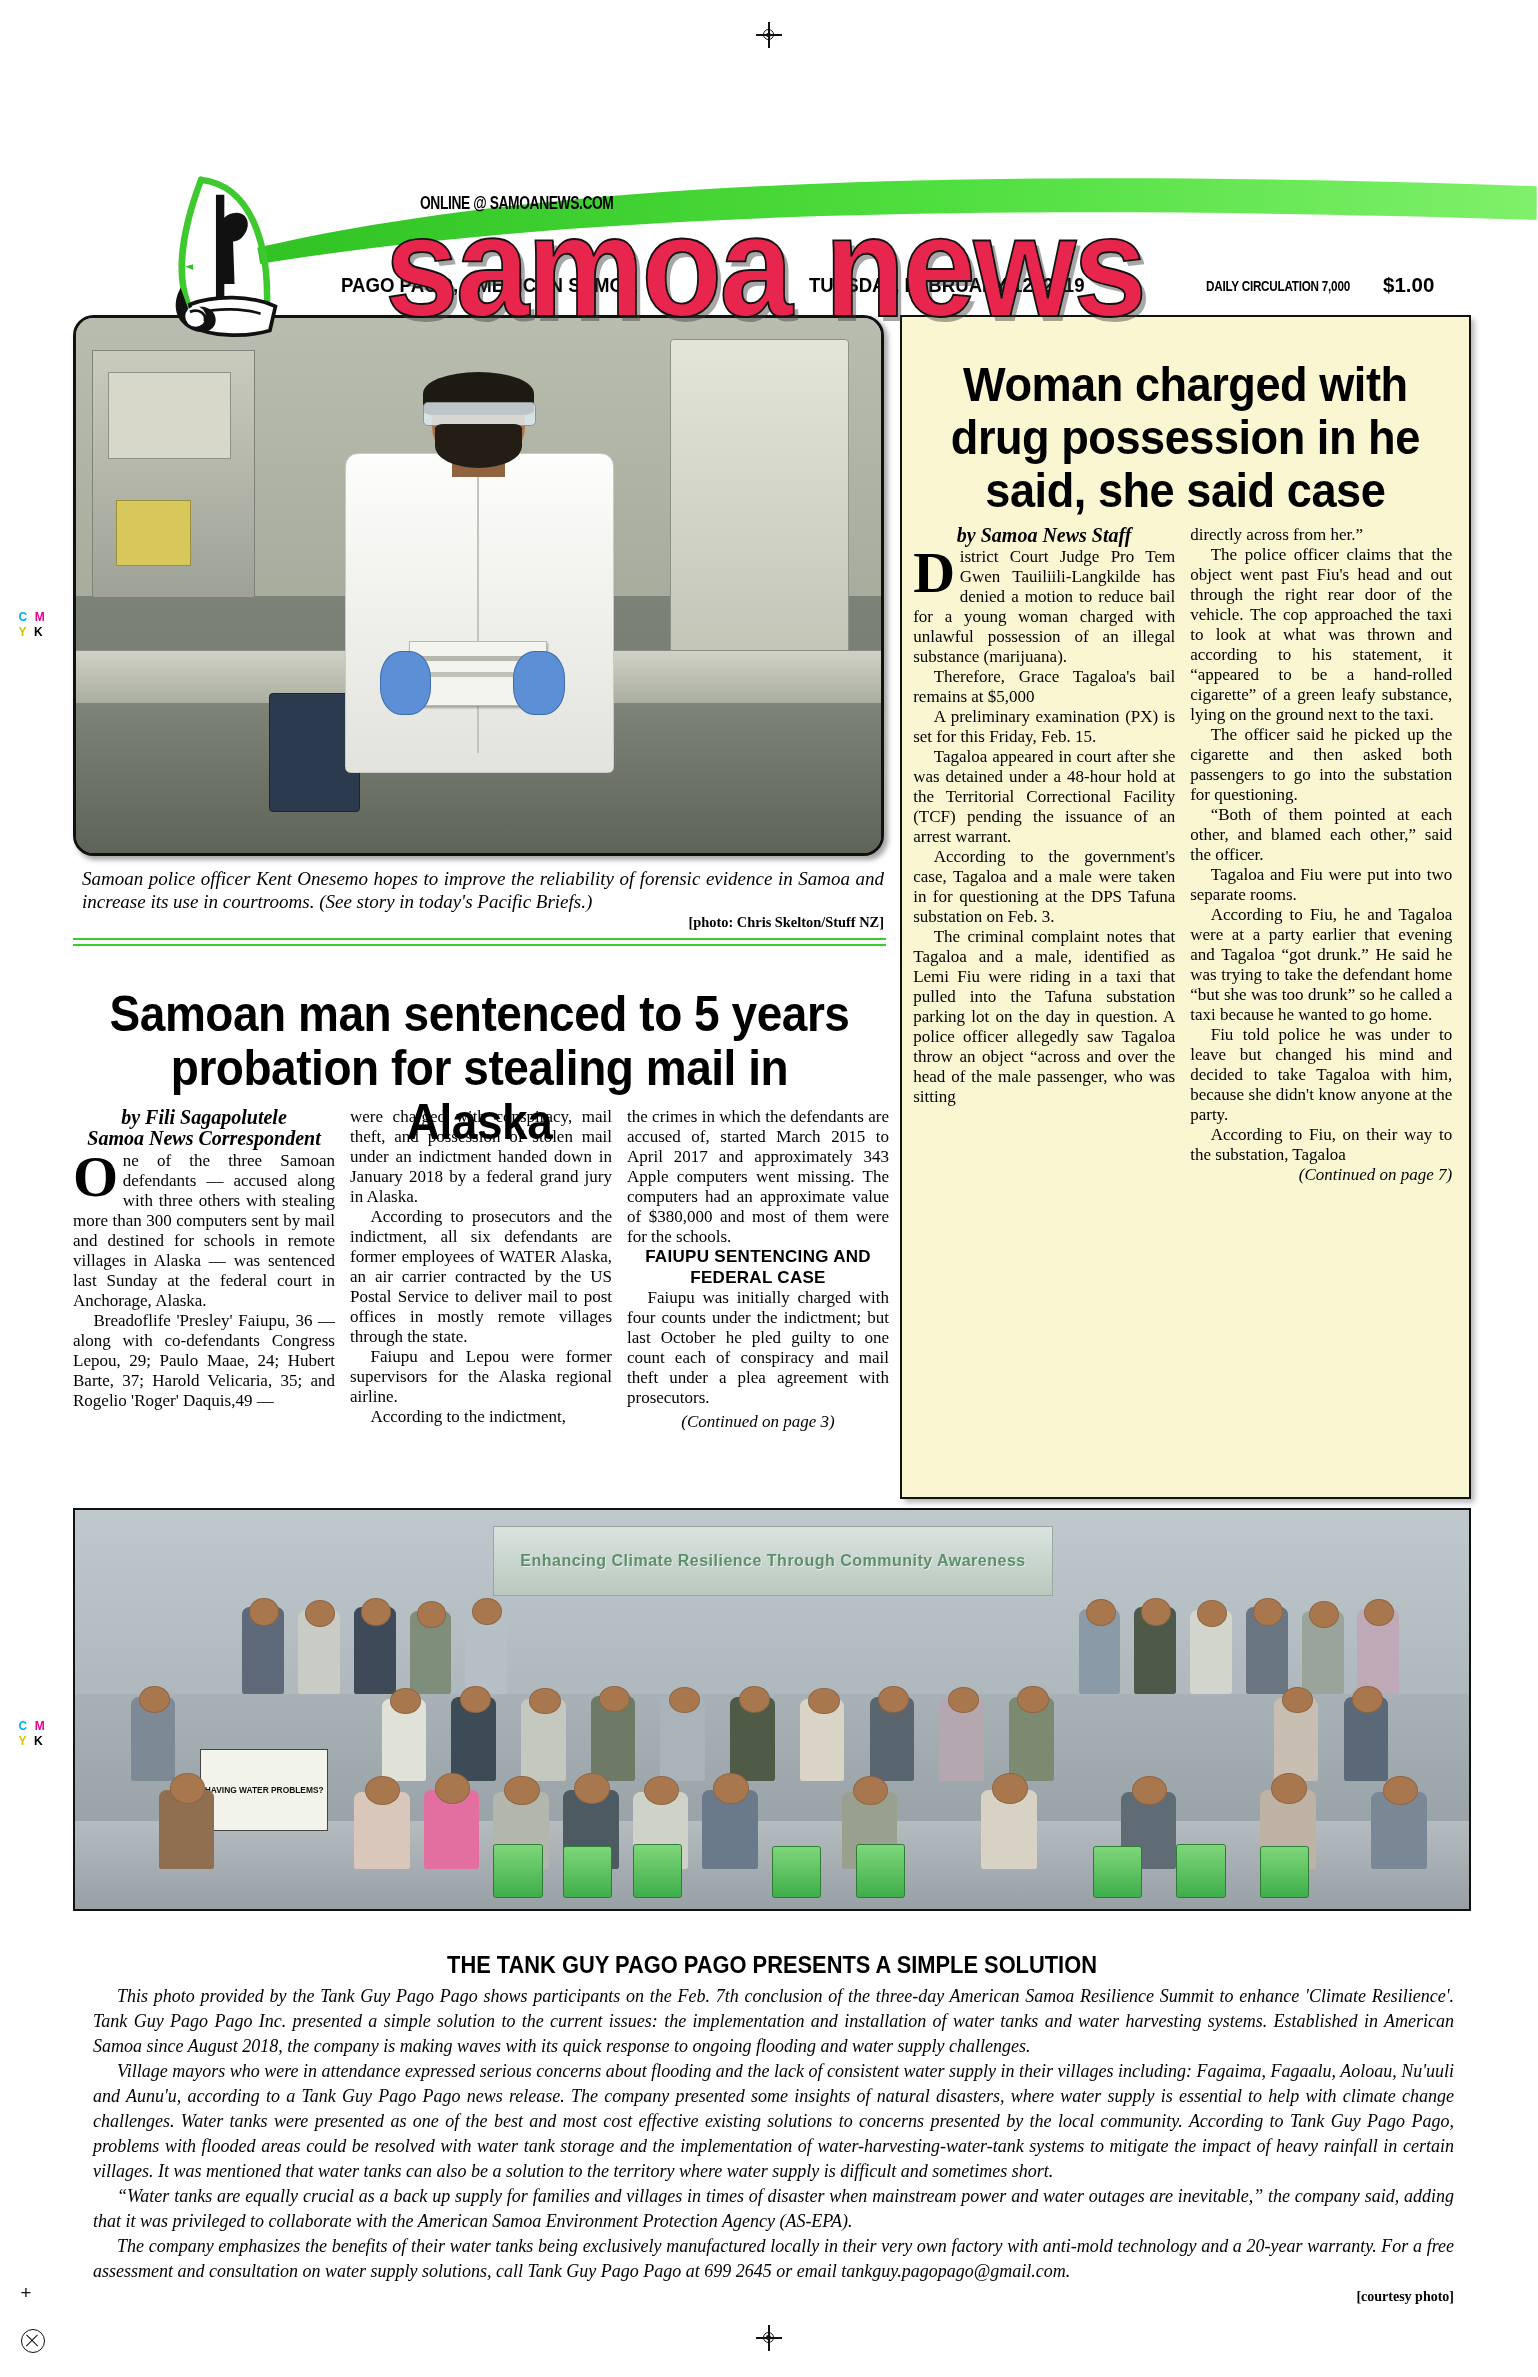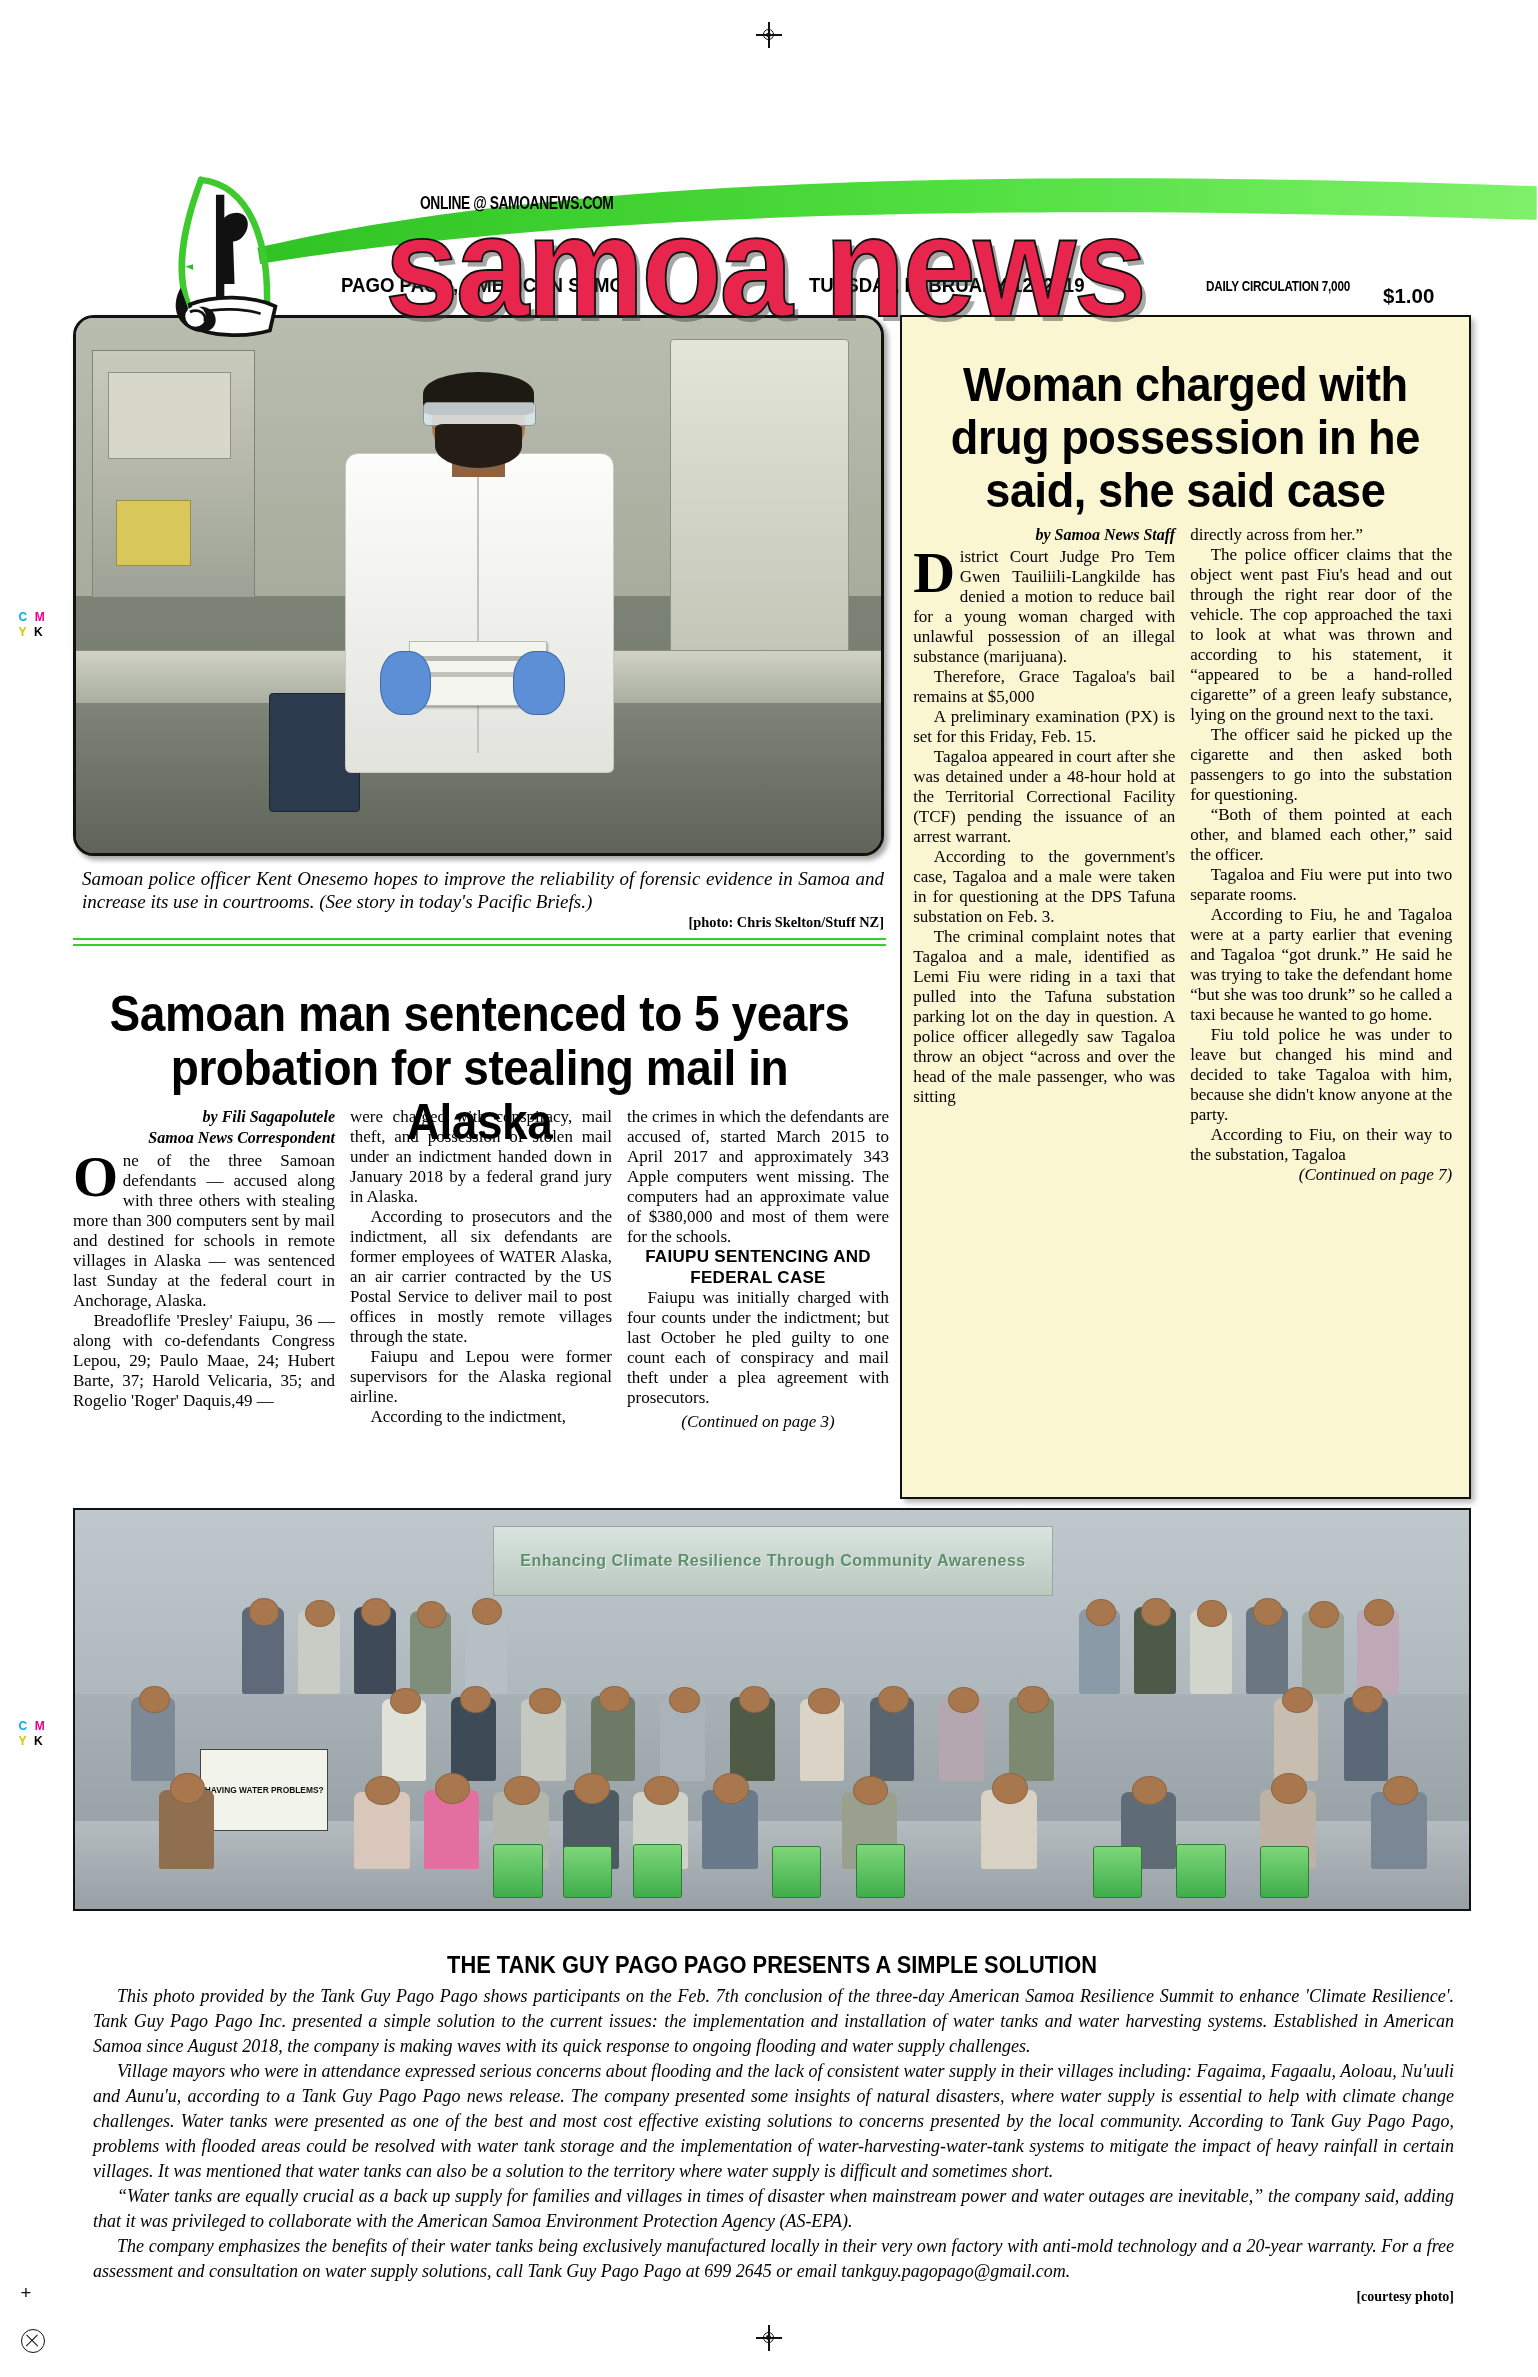--- a/index.html
+++ b/index.html
@@ -150,21 +150,20 @@
   }
   #datebar .circ {
     position: absolute; left: 1133px; top: 4.7px;
     font-size: 15px;
     transform: scaleX(0.78); transform-origin: left top;
     letter-spacing: -0.3px;
   }
   #datebar .price {
     position: absolute; left: 1310px; top: 0.9px;
     font-size: 20.5px;
-    margin-top: 11px;
   }
 
   
   #lead-photo-wrap {
     position: absolute;
     left: 73px; top: 315px;
     width: 811px; height: 541px;
     border: 3.7px solid #111;
     border-radius: 20.5px;
     overflow: hidden;
@@ -334,23 +333,23 @@
     width: 262px;
     font-family: "Liberation Serif", serif;
     font-size: 17px;
     line-height: 20px;
     text-align: justify;
     color: #000;
   }
   .byline {
     font-weight: bold;
     font-style: italic;
-    font-size: 16px;
+    font-size: 20px;
     line-height: 20.5px;
-    text-align: right;
+    text-align: center;
   }
   .dropcap-para { position: relative; }
   .dropcap {
     float: left;
     font-size: 58px;
     line-height: 48px;
     font-weight: bold;
     font-family: "Liberation Serif", serif;
     padding-right: 4.7px;
     padding-top: 1.9px;

